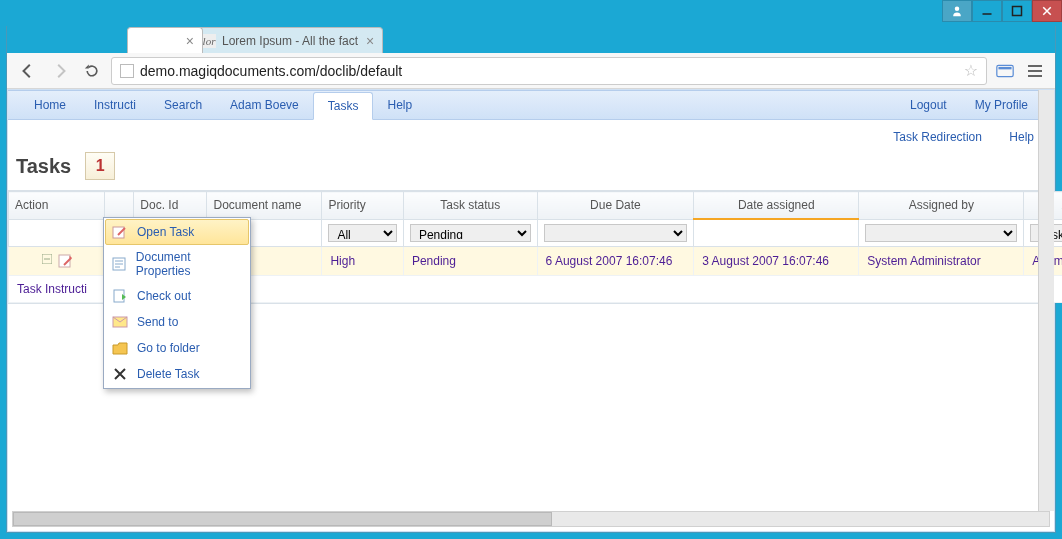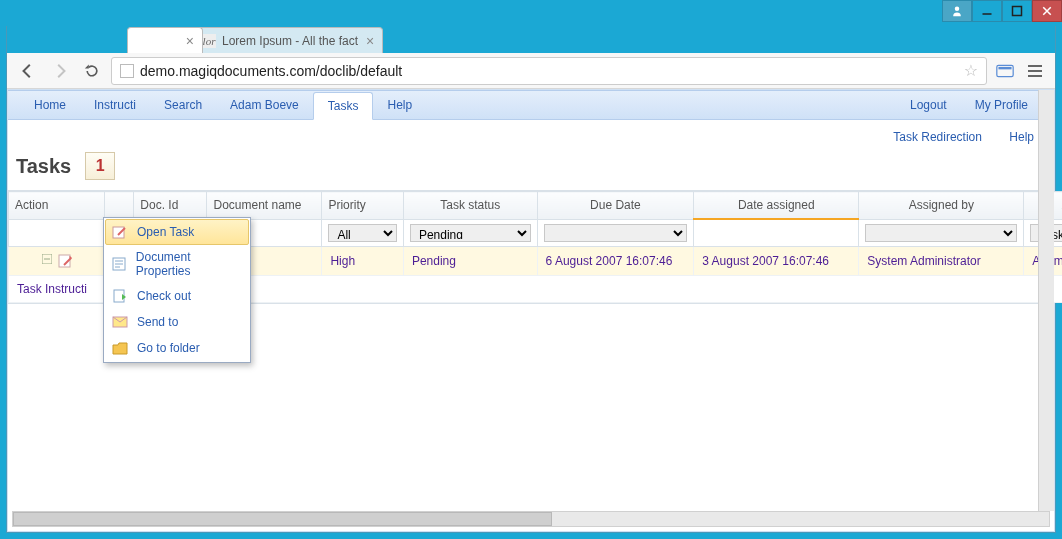--- a/index.html
+++ b/index.html
@@ -291,20 +291,28 @@
             <span>Send to</span>
           </div>
           <div class="item">
             <span class="mi">
                 <svg width="16" height="13" viewBox="0 0 16 13">
                   <path fill="#f5c551" stroke="#c99a2a" d="M1 3h5l1-2h8v11H1z"></path>
                 </svg>
               </span>
             <span>Go to folder</span>
           </div>
+          <div class="item">
+            <span class="mi">
+                <svg width="12" height="12" viewBox="0 0 12 12">
+                  <path stroke="#333" stroke-width="2" d="M1 1l10 10M11 1L1 11"></path>
+                </svg>
+              </span>
+            <span>Delete Task</span>
+          </div>
         </div>
 
       </div>
       <div class="hscroll">
           <div class="thumb"></div>
         </div>
       <div class="vscroll"></div>
     </div>
   </div>
 </div>

